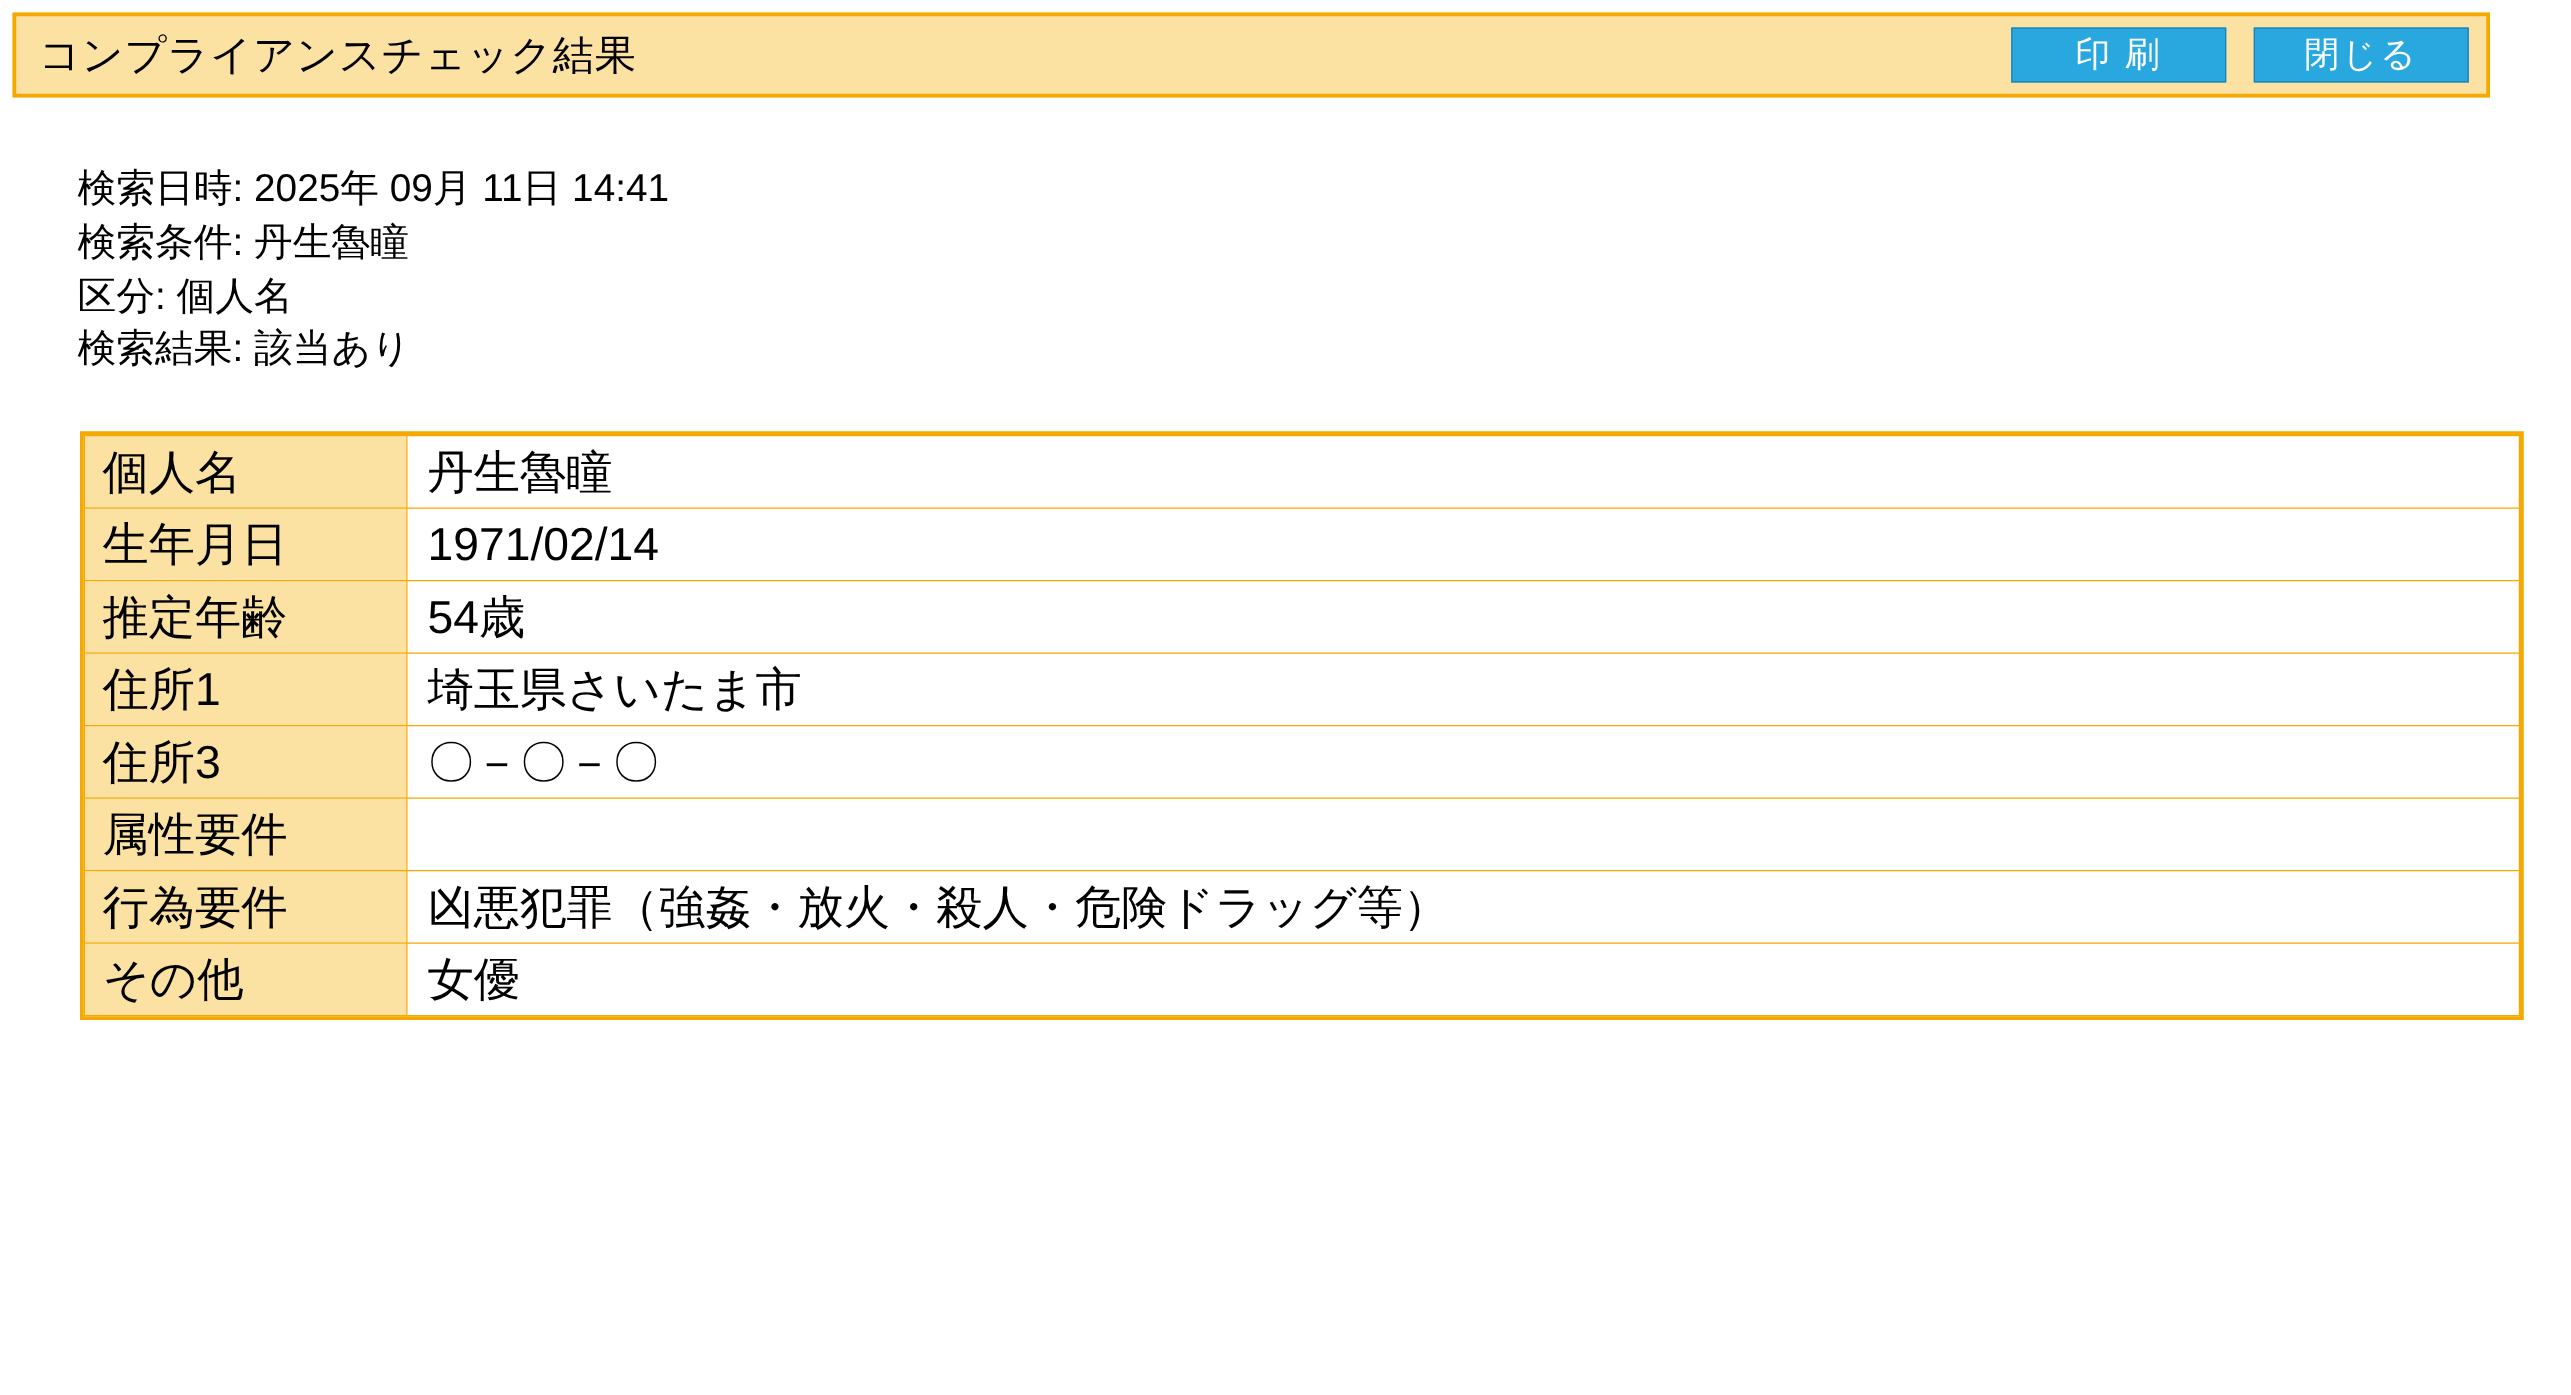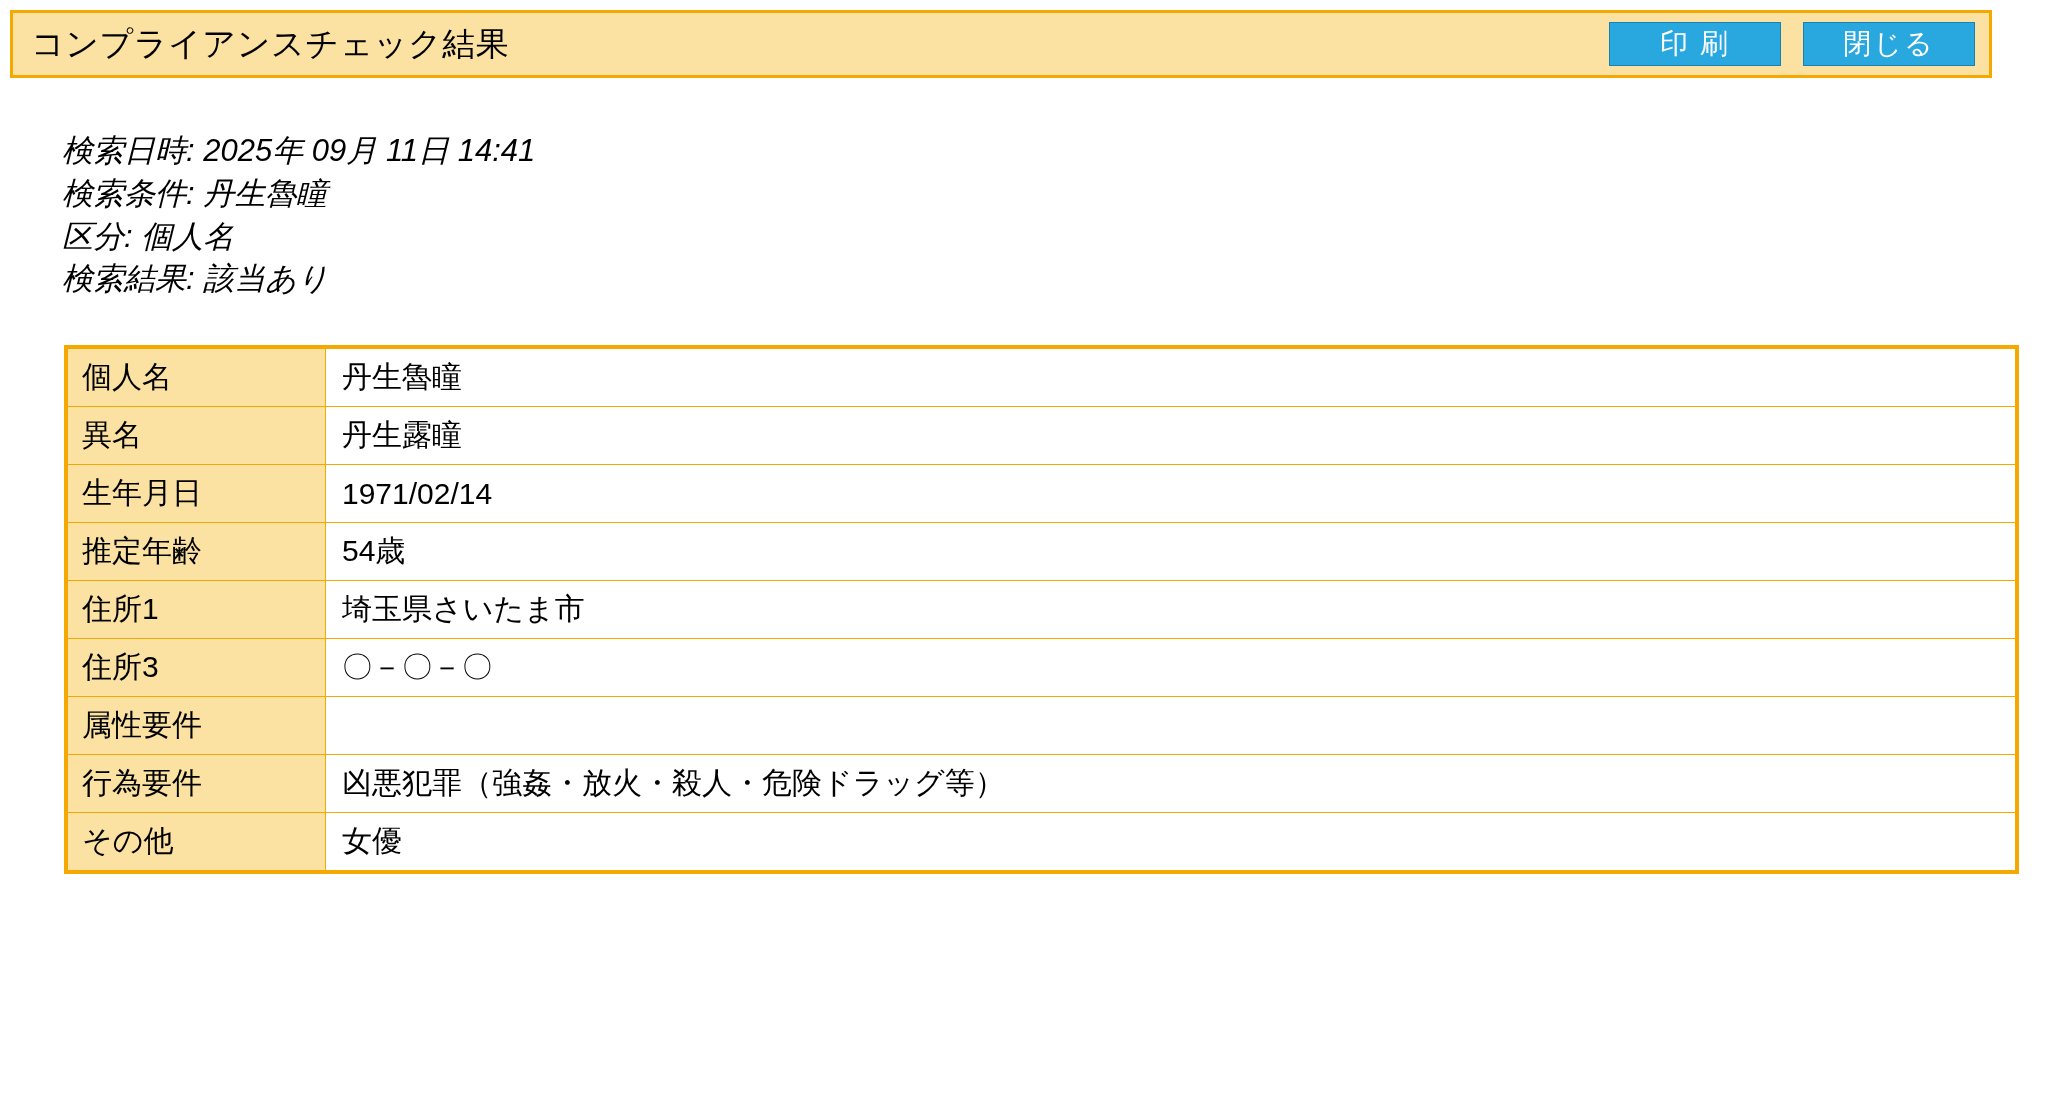--- a/index.html
+++ b/index.html
@@ -62,21 +62,20 @@
   .meta {
     margin: 52px 0 0 52px;
     position: relative;
     width: 1860px;
   }
   .meta-line {
     font-size: 31px;
     color: #000000;
     line-height: 1.38;
     white-space: nowrap;
-    font-style: italic;
   }
   .meta-line-4 {
     position: relative;
   }
   .meta-updated {
     position: absolute;
     left: 1225px;
     top: 0;
     font-size: 31px;
     color: #000000;
@@ -91,21 +90,21 @@
     box-sizing: border-box;
   }
   table.result {
     width: 100%;
     border-collapse: collapse;
     table-layout: fixed;
   }
   table.result td {
     border: 1px solid #f5a800;
     height: 58px;
-    font-size: 30px;
+    font-size: 37px;
     color: #000000;
     padding: 0 11px 0 14px;
     box-sizing: border-box;
     vertical-align: middle;
     white-space: nowrap;
     overflow: hidden;
   }
   table.result td.label {
     width: 258px;
     background: #fbe2a3;
@@ -139,24 +138,20 @@
   </div>
 
   <div class="table-wrap">
     <table class="result">
       <tbody>
         <tr>
           <td class="label">個人名</td>
           <td class="value">丹生魯瞳</td>
         </tr>
         <tr>
-          <td class="label">異名</td>
-          <td class="value">丹生露瞳</td>
-        </tr>
-        <tr>
           <td class="label">生年月日</td>
           <td class="value">1971/02/14</td>
         </tr>
         <tr>
           <td class="label">推定年齢</td>
           <td class="value">54歳</td>
         </tr>
         <tr>
           <td class="label">住所1</td>
           <td class="value">埼玉県さいたま市</td>

